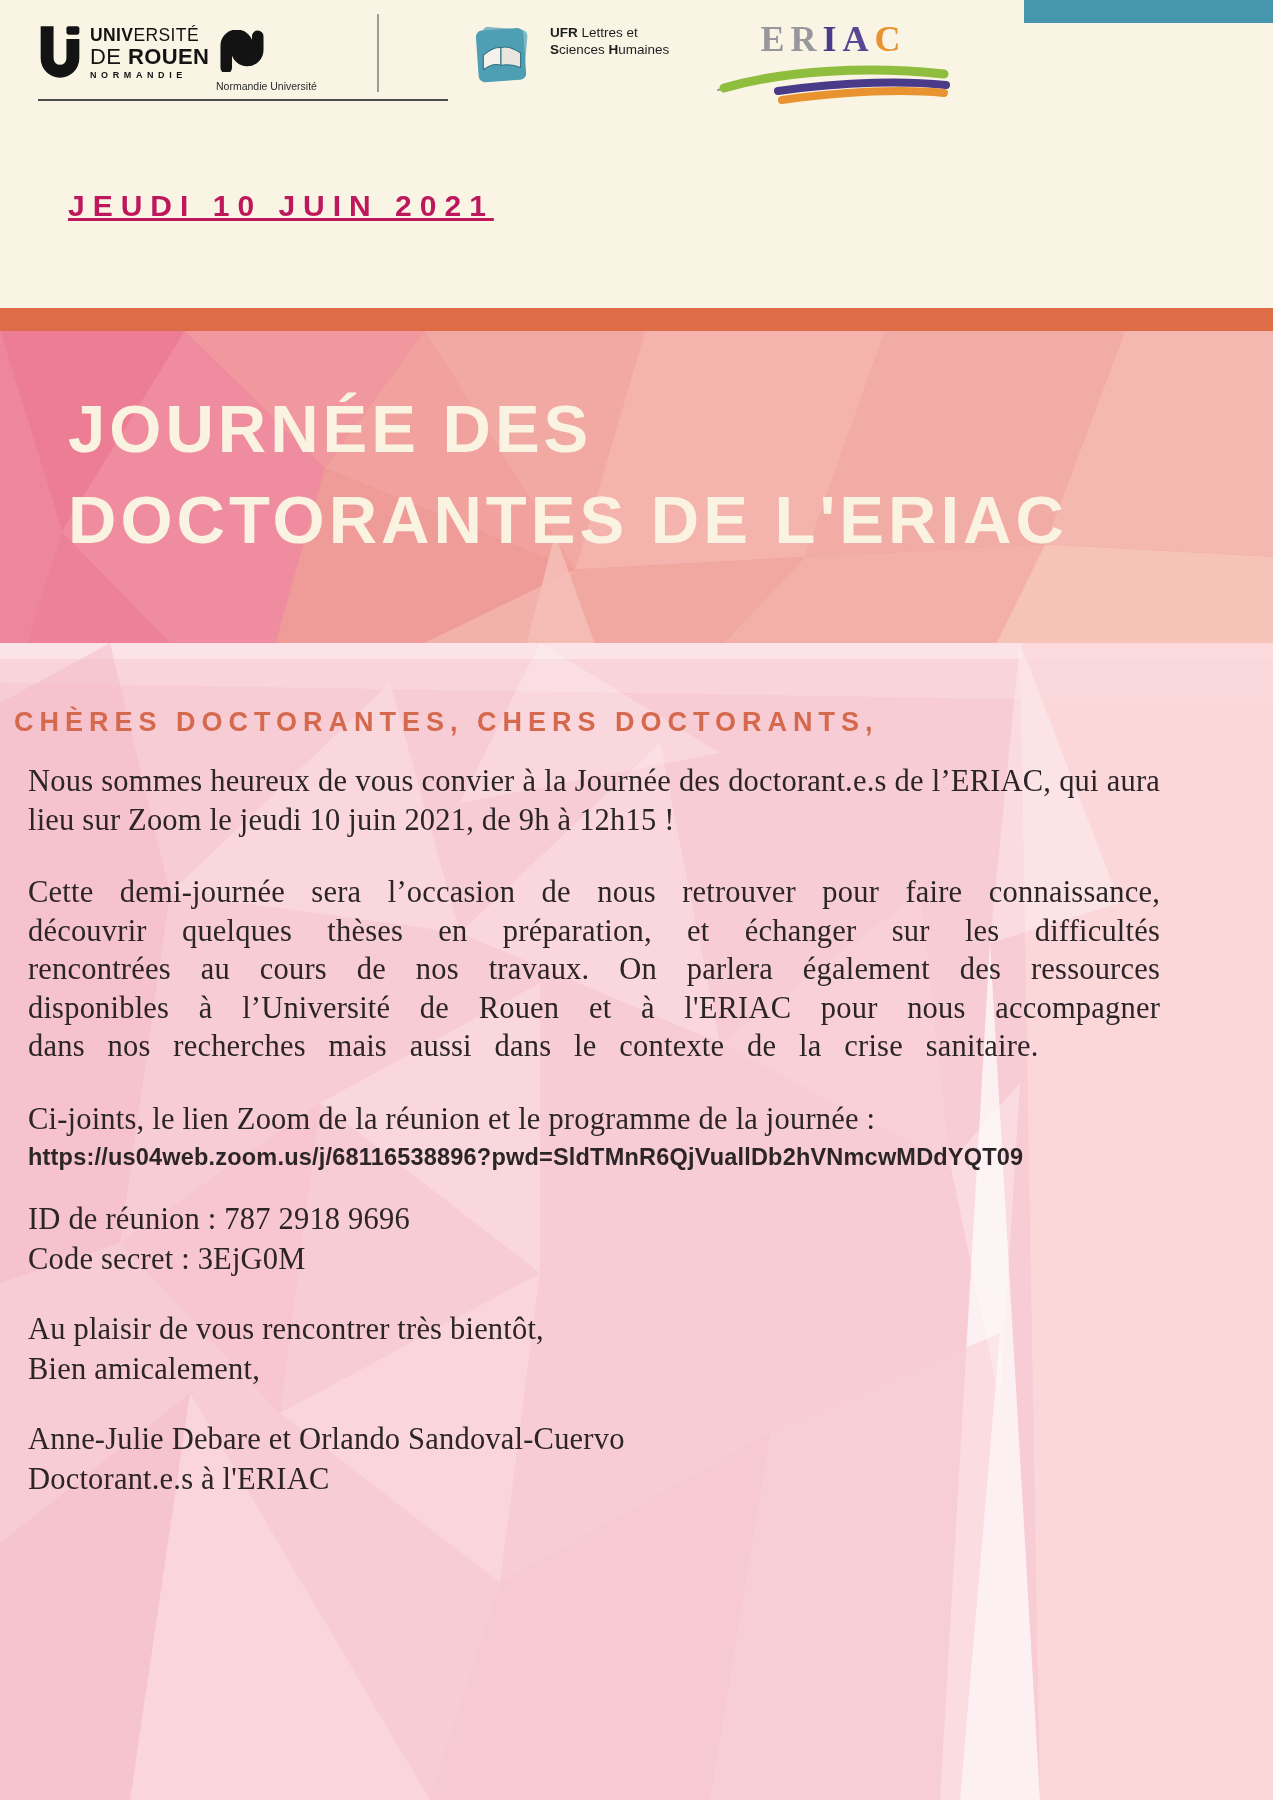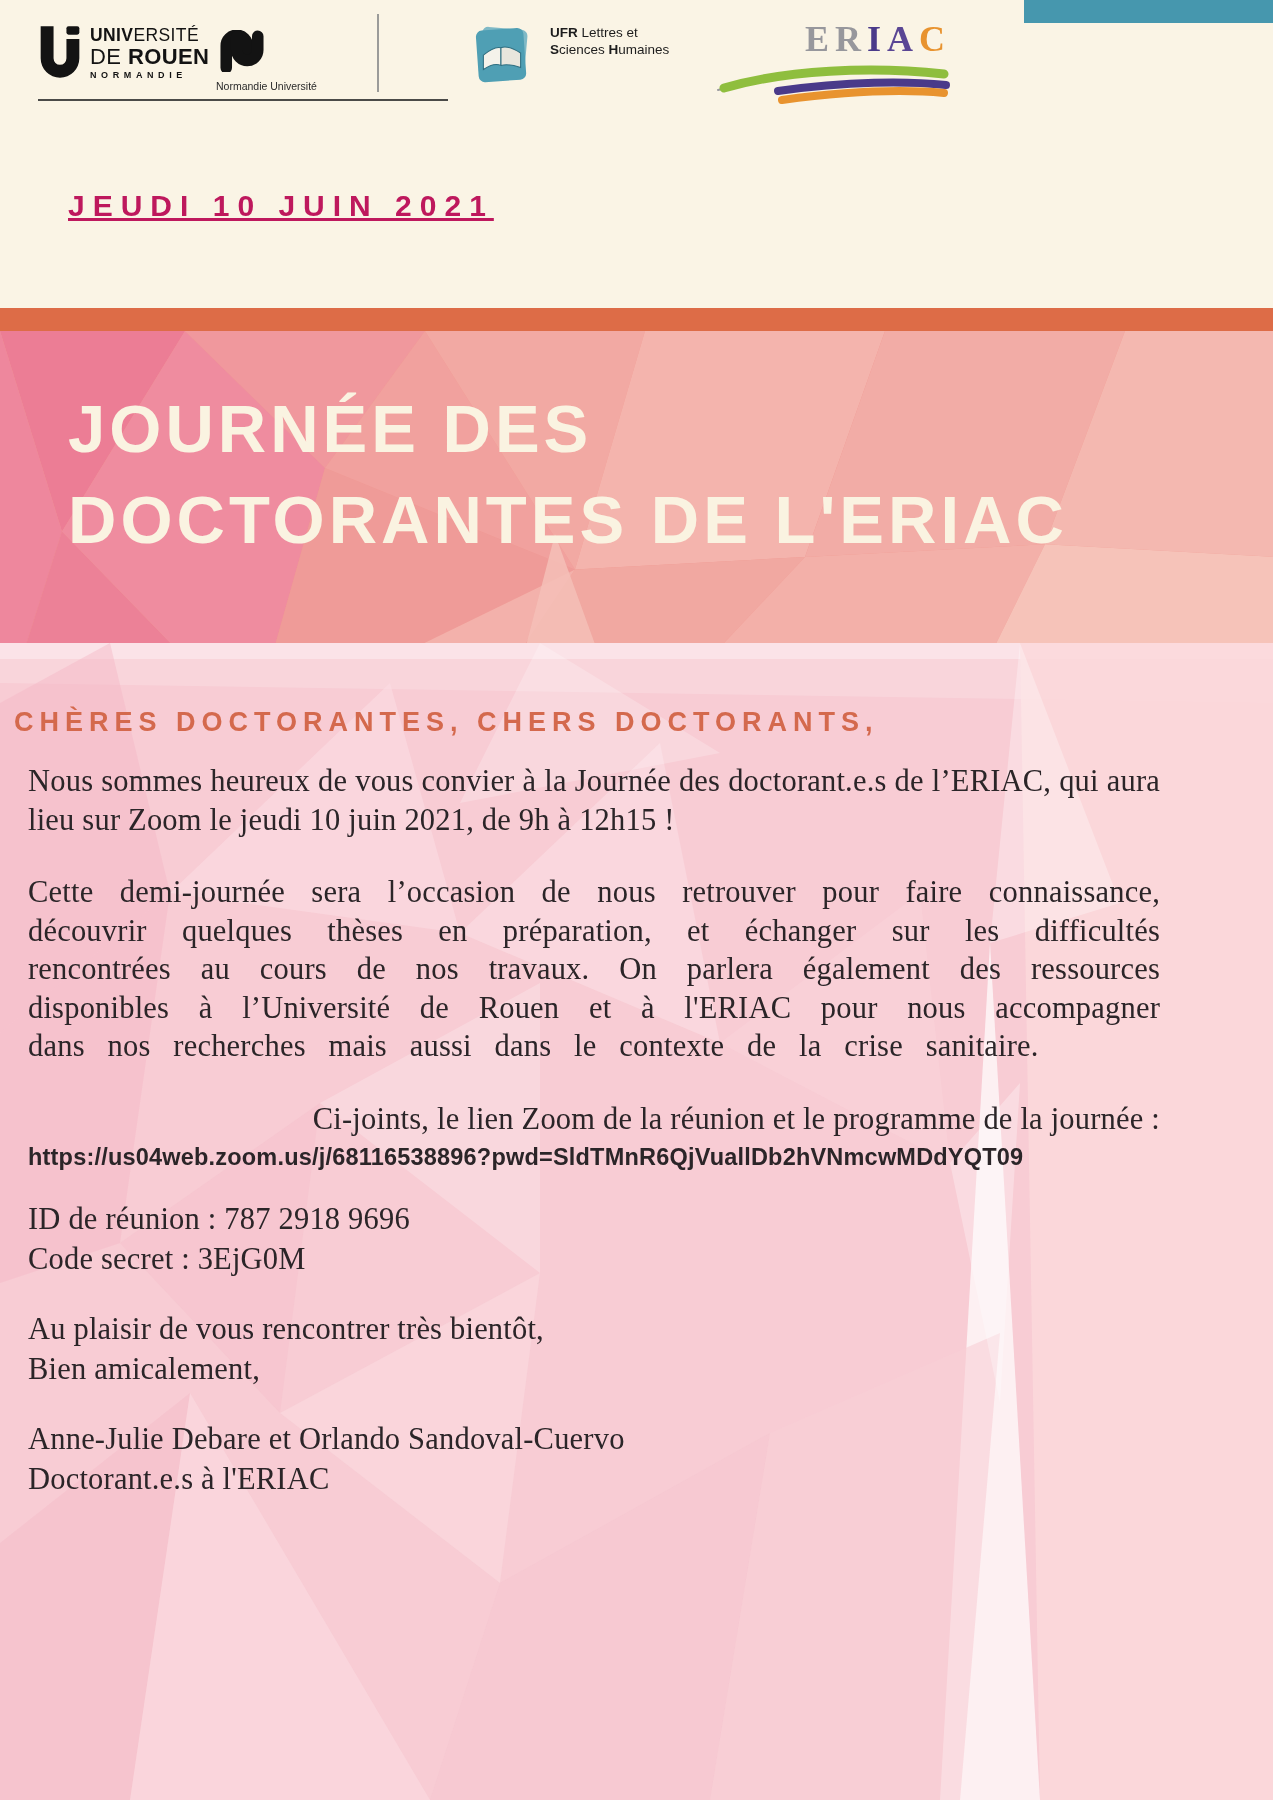--- a/index.html
+++ b/index.html
@@ -19,21 +19,21 @@
   .rouen-l3{font-size:9px;line-height:13px;letter-spacing:4.6px;font-weight:700;}
   .w7{font-weight:700;} .w4{font-weight:400;}
 
   .normandie{position:absolute;left:200px;top:30px;width:110px;text-align:left;color:#131313;}
   .nu-label{font-size:10.5px;margin-top:4px;color:#2a2a2a;}
 
   .ufr{position:absolute;left:458px;top:24px;display:flex;gap:20px;align-items:flex-start;color:#1d1d1d;}
   .ufr-text{font-size:13.5px;line-height:17px;}
   .ufr-text .w7{font-weight:800;}
 
-  .eriac{position:absolute;left:700px;top:20px;width:235px;text-align:right;}
+  .eriac{position:absolute;left:700px;top:20px;width:235px;text-align:center;}
   .eriac-letters{font-family:"Liberation Serif",serif;font-weight:700;font-size:36px;
                  line-height:38px;letter-spacing:6px;}
 
   .date-heading{position:absolute;left:52px;top:189px;font-size:30px;font-weight:800;
                 letter-spacing:8px;color:#d85f3e;}
 
   
   .orange-bar{position:absolute;left:0;top:308px;width:1273px;height:23px;background:#dd6c47;}
 
   
@@ -45,21 +45,21 @@
   
   .sec-body{position:absolute;left:0;top:643px;width:1273px;height:1157px;overflow:hidden;}
   .sec-body svg.bg{position:absolute;left:0;top:0;width:100%;height:100%;}
   .content{position:absolute;left:0;top:0;width:1273px;height:1157px;
            padding:64px 113px 0 28px;box-sizing:border-box;}
   .salutation{margin:0 0 24px -14px;font-size:27px;font-weight:800;letter-spacing:6px;color:#d4694d;}
   .para{font-family:"Liberation Serif",serif;font-size:30.5px;line-height:38.5px;
         color:#2b2528;text-align:justify;margin:0 0 34px;letter-spacing:.2px;}
   .ws-med{word-spacing:15px;}
   .ws-wide{word-spacing:22px;}
-  .link-intro{margin-bottom:6px;text-align:right;}
+  .link-intro{margin-bottom:6px;text-align:left;}
   .zoom-url{margin:0 0 28px;font-family:"Liberation Sans",sans-serif;font-weight:700;
             font-size:23.5px;letter-spacing:.2px;color:#2b2528;cursor:pointer;}
   .meta-line,.closing-line,.sig-line{font-family:"Liberation Serif",serif;font-size:30.5px;
             line-height:40px;color:#2b2528;margin:0;letter-spacing:.2px;}
   .gap-after{margin-bottom:30px;}
 </style>
 </head>
 <body>
 
 <div class="page">

